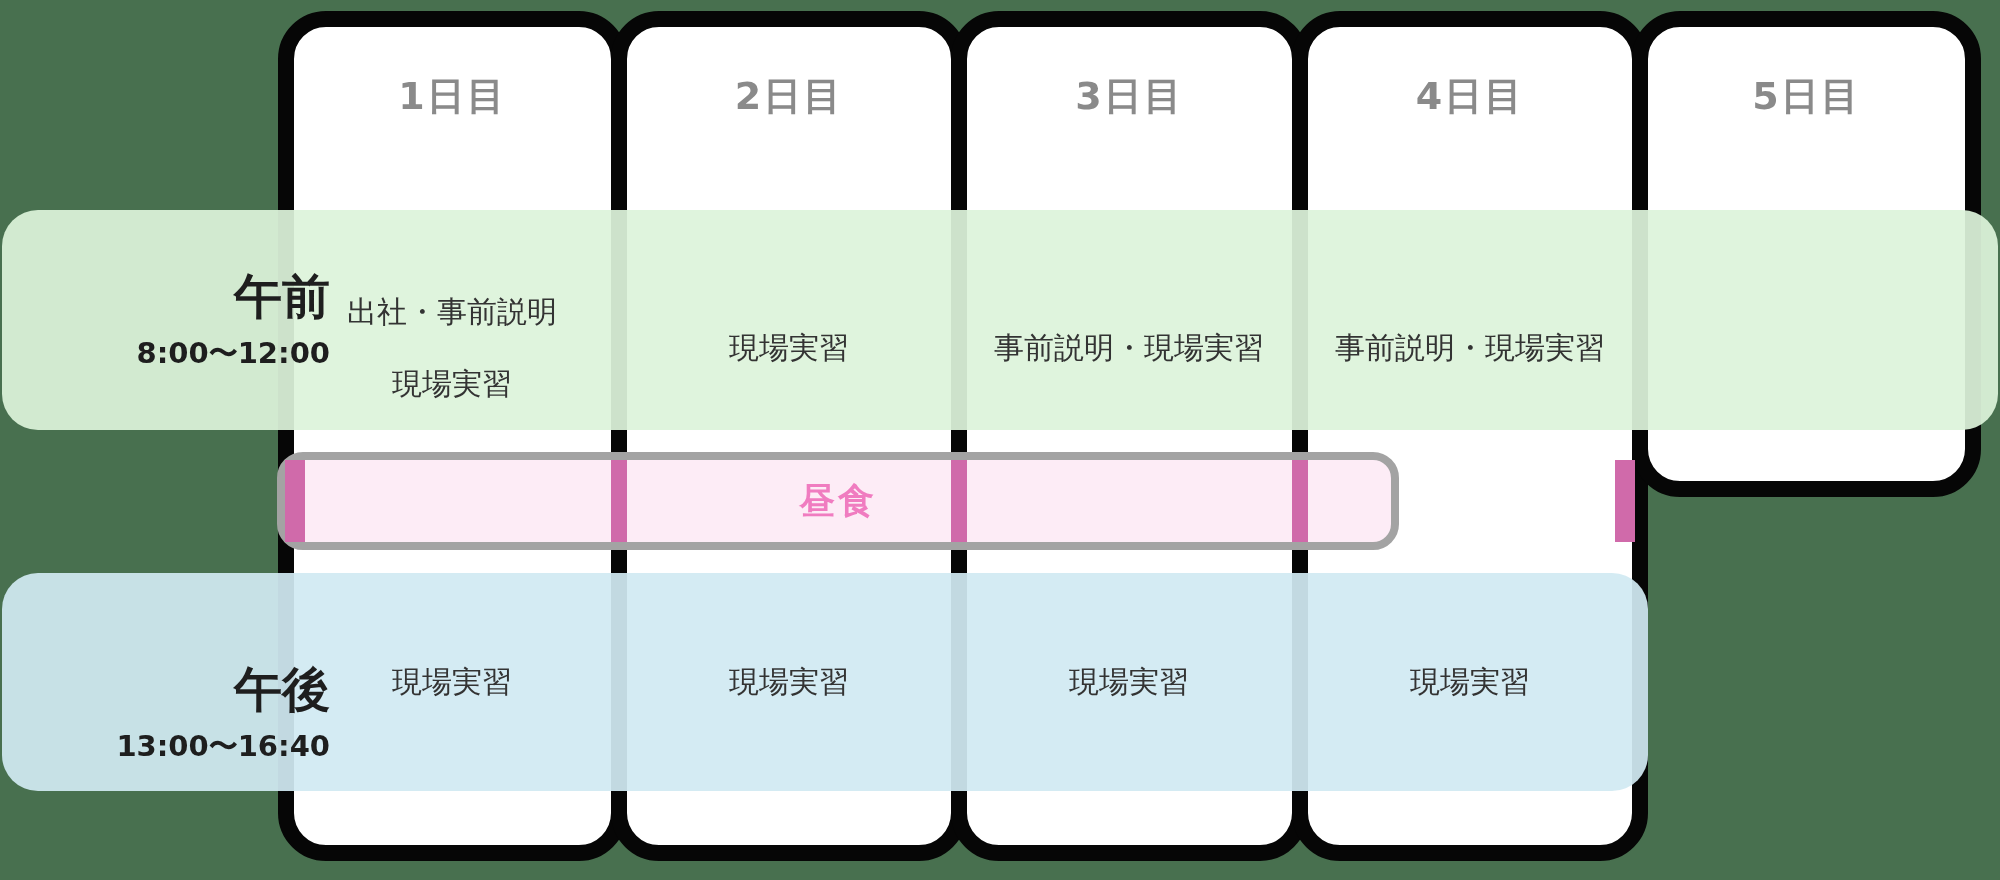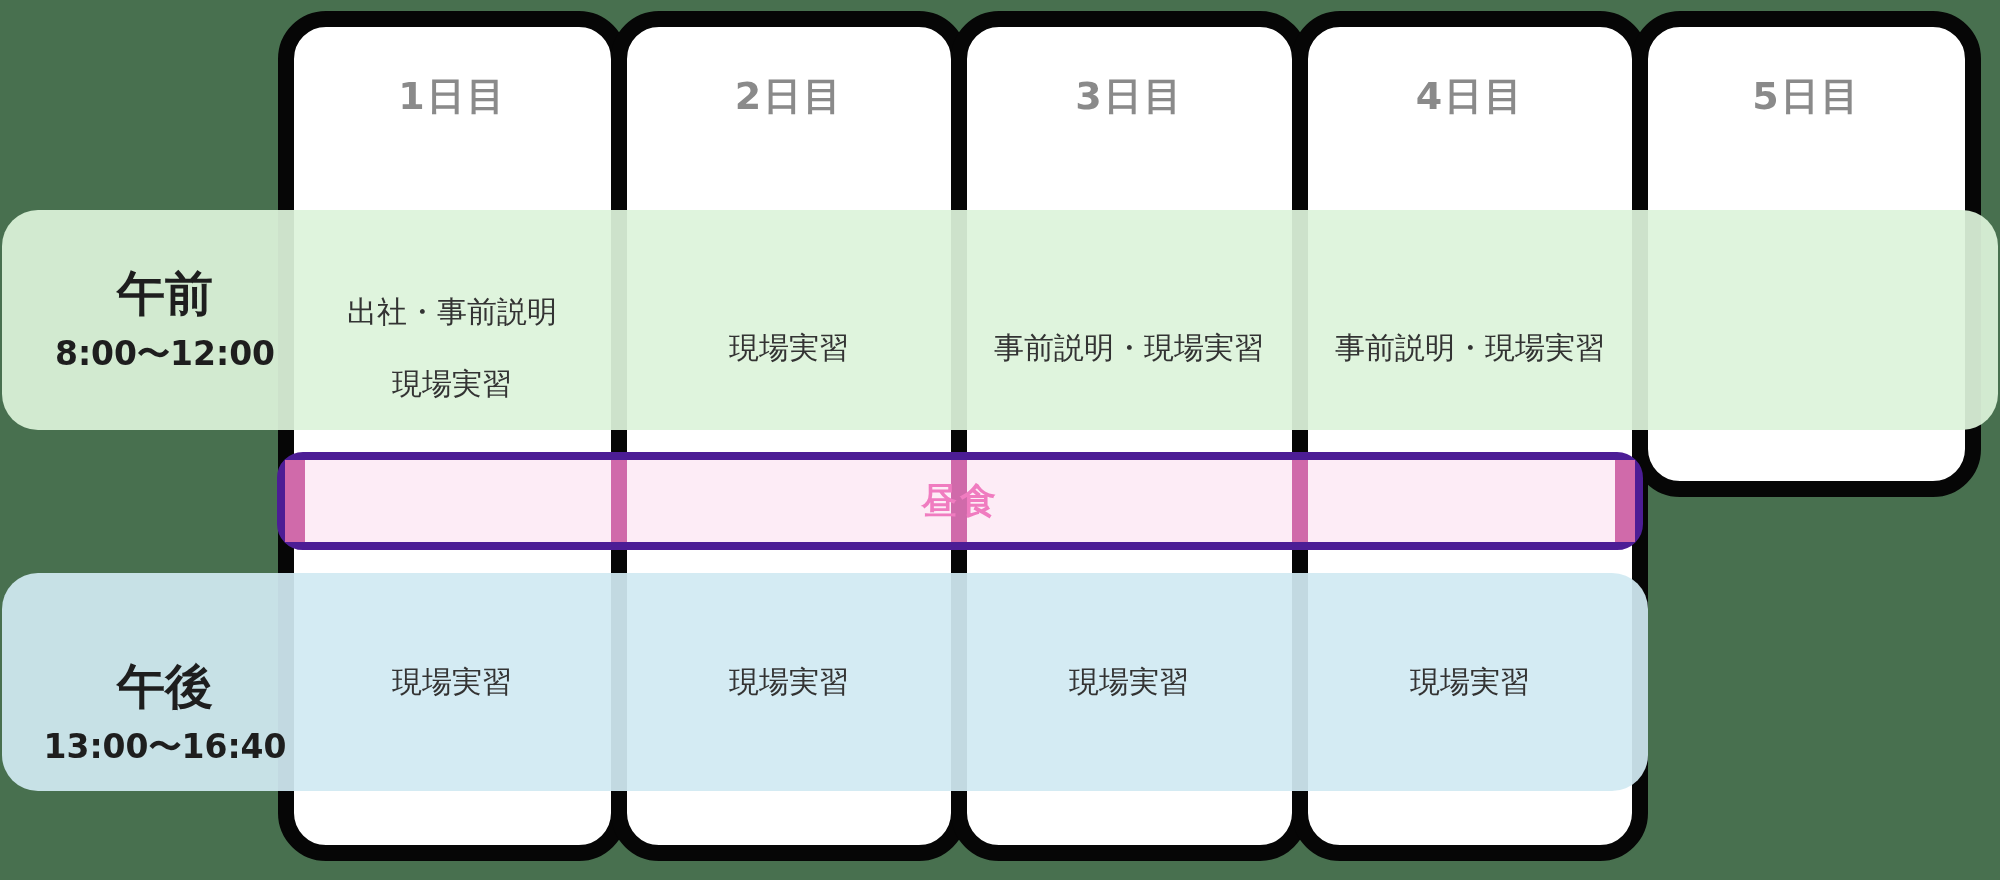--- a/index.html
+++ b/index.html
@@ -27,47 +27,47 @@
   .day-title{
     margin-top:44px;
     font-size:38px;font-weight:bold;color:#8a8a8a;
     letter-spacing:2px;
   }
   
   .band{position:absolute;border-radius:36px;}
   .band-morning{left:2px;top:210px;width:1996px;height:220px;background:rgba(221,243,218,0.93);}
   .band-afternoon{left:2px;top:573px;width:1646px;height:218px;background:rgba(209,233,242,0.93);}
   .band-lunch{
-    left:277px;top:452px;width:1366px;height:98px;
+    left:277px;top:452px;width:1122px;height:98px;
     box-sizing:border-box;
     background:rgba(253,235,246,0.96);
-    border:8px solid #4c1d95;
+    border:8px solid #a3a3a3;
     border-radius:26px;
   }
   .lunch-strip{position:absolute;top:0;bottom:0;background:#d06aaa;}
   .ls0{left:0;width:20px;}
   .ls1{left:326px;width:16px;}
   .ls2{left:666px;width:16px;}
   .ls3{left:1007px;width:16px;}
   .ls4{left:1330px;width:20px;}
   .lunch-label-wrap{
     position:absolute;left:0;top:0;right:0;bottom:0;
     display:flex;align-items:center;justify-content:center;
   }
   .lunch-label{font-size:36px;font-weight:bold;color:#f07cc0;letter-spacing:3px;}
   
   .row-head{
     position:absolute;left:0;width:330px;
-    display:flex;flex-direction:column;align-items:center;justify-content:center;
+    display:flex;flex-direction:column;align-items:flex-end;justify-content:center;
     gap:16px;color:#1e1e1e;text-align:center;
   }
   .rh-morning{top:210px;height:220px;}
   .rh-afternoon{top:573px;height:280px;}
   .row-title{font-size:48px;font-weight:bold;line-height:1.1;}
-  .row-time{font-size:33px;font-weight:bold;line-height:1.1;}
+  .row-time{font-size:29px;font-weight:bold;line-height:1.1;}
   
   .cell{
     position:absolute;width:320px;
     display:flex;flex-direction:column;align-items:center;justify-content:center;
     text-align:center;
     font-size:30px;font-weight:500;color:#333333;
   }
   .cell span{display:block;line-height:2.4;}
   .row-m{top:210px;height:276px;}
   .row-a{top:573px;height:218px;}

